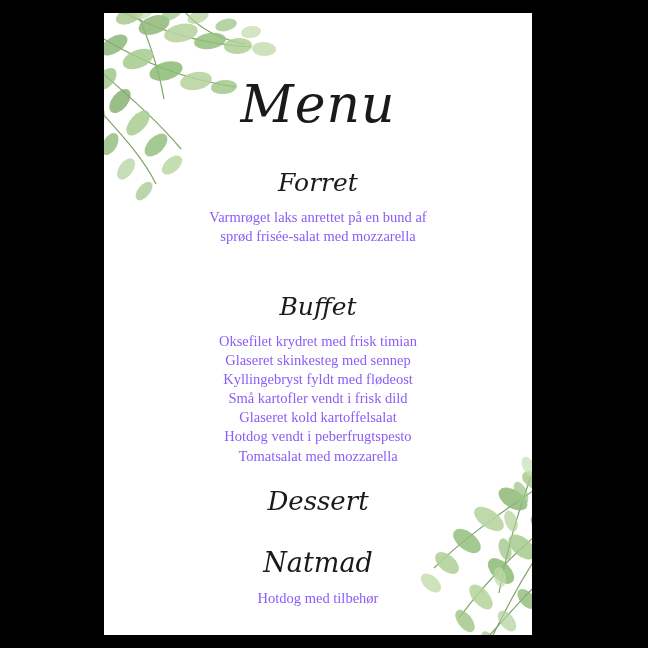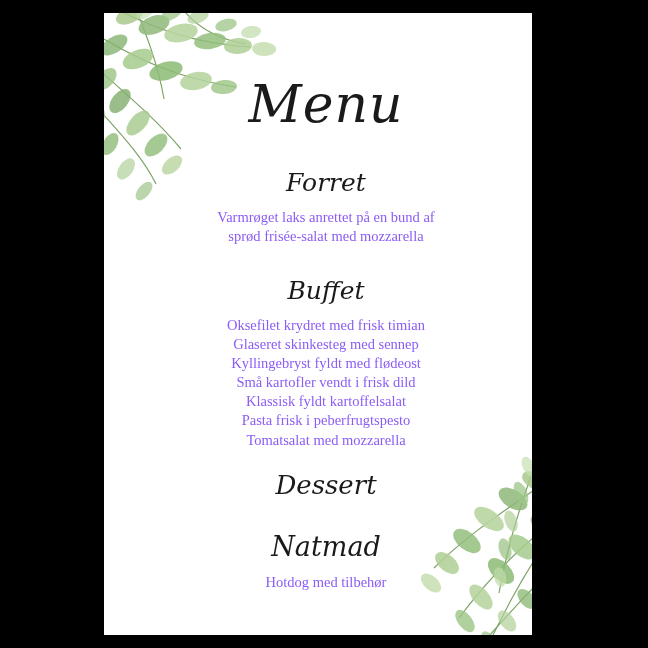--- a/index.html
+++ b/index.html
@@ -44,21 +44,21 @@
     right: -22px;
     bottom: -18px;
     width: 215px;
     height: 200px;
   }
   .foliage svg { display: block; width: 100%; height: 100%; }
 
   
   .content {
     position: absolute;
-    left: 8px;
+    left: 0;
     top: 0;
     width: 100%;
     height: 100%;
     text-align: center;
   }
   .menu-title {
     font-family: "DejaVu Serif", serif;
     font-style: italic;
     font-weight: 400;
     font-size: 52px;
@@ -86,21 +86,21 @@
     padding: 0;
   }
   .section-items li {
     font-family: "Liberation Serif", serif;
     font-size: 14.5px;
     color: #8b5cf6;
     line-height: 1.32;
     margin: 0;
   }
   .sec-forret { margin-top: 36px; text-align: center; }
-  .sec-buffet { margin-top: 30px; }
+  .sec-buffet { margin-top: 46px; }
   .sec-dessert { margin-top: 20px; }
   .sec-natmad { margin-top: 30px; }
   .sec-dessert .section-title,
   .sec-natmad .section-title { font-size: 26px; }
   .sec-natmad .section-title { font-size: 27px; }
 </style>
 </head>
 <body>
 
 <div class="stage">
@@ -198,22 +198,22 @@
         </ul>
       </div>
 
       <div class="section sec-buffet">
         <h2 class="section-title">Buffet</h2>
         <ul class="section-items">
           <li>Oksefilet krydret med frisk timian</li>
           <li>Glaseret skinkesteg med sennep</li>
           <li>Kyllingebryst fyldt med flødeost</li>
           <li>Små kartofler vendt i frisk dild</li>
-          <li>Klassisk fyldt kartoffelsalat</li>
-          <li>Pasta frisk i peberfrugtspesto</li>
+          <li>Glaseret kold kartoffelsalat</li>
+          <li>Hotdog vendt i peberfrugtspesto</li>
           <li>Tomatsalat med mozzarella</li>
         </ul>
       </div>
 
       <div class="section sec-dessert">
         <h2 class="section-title">Dessert</h2>
       </div>
 
       <div class="section sec-natmad">
         <h2 class="section-title">Natmad</h2>

